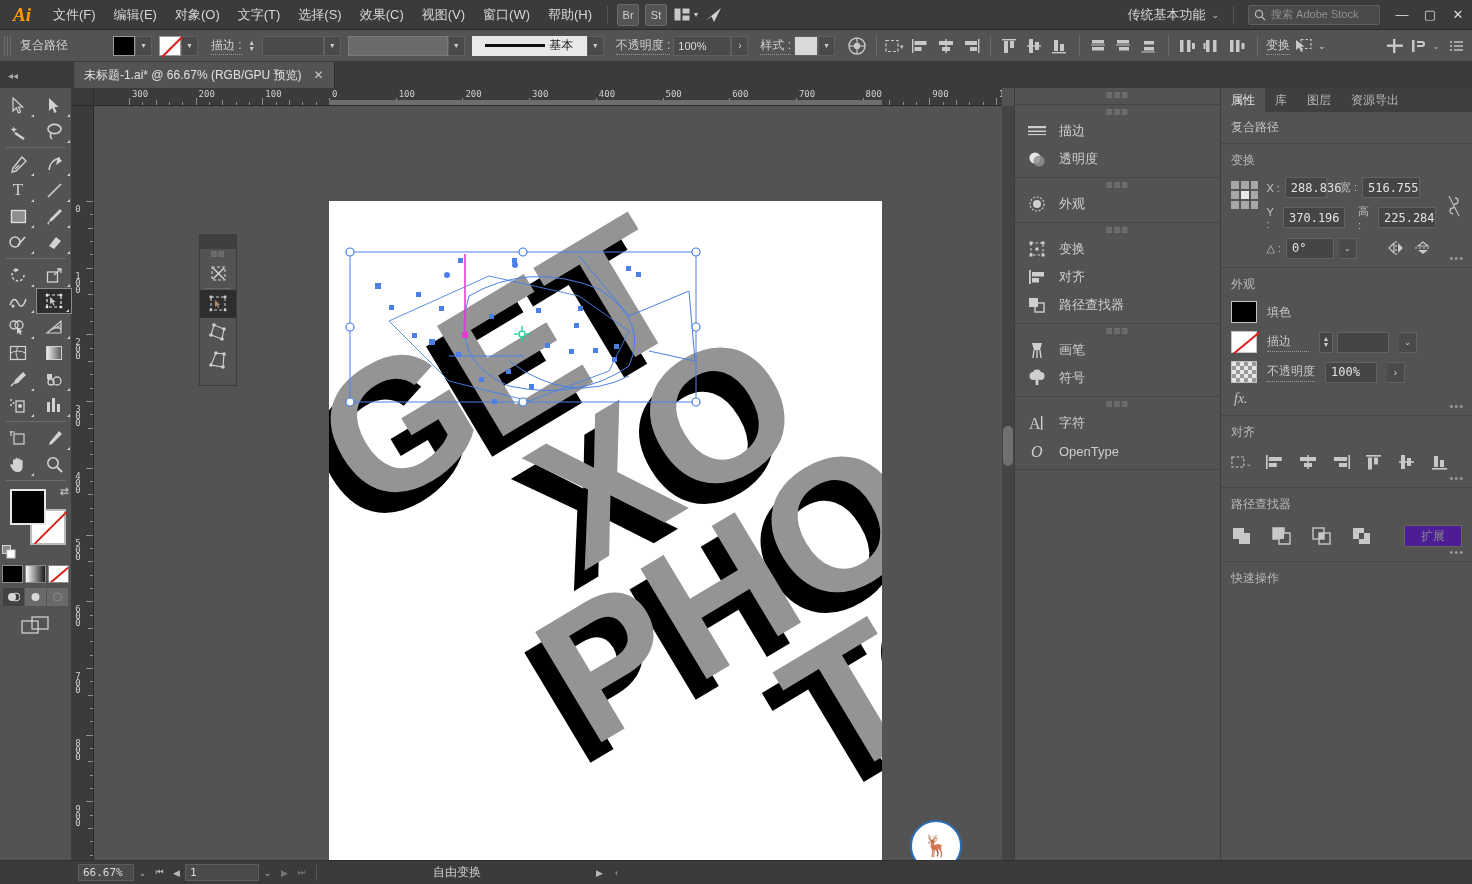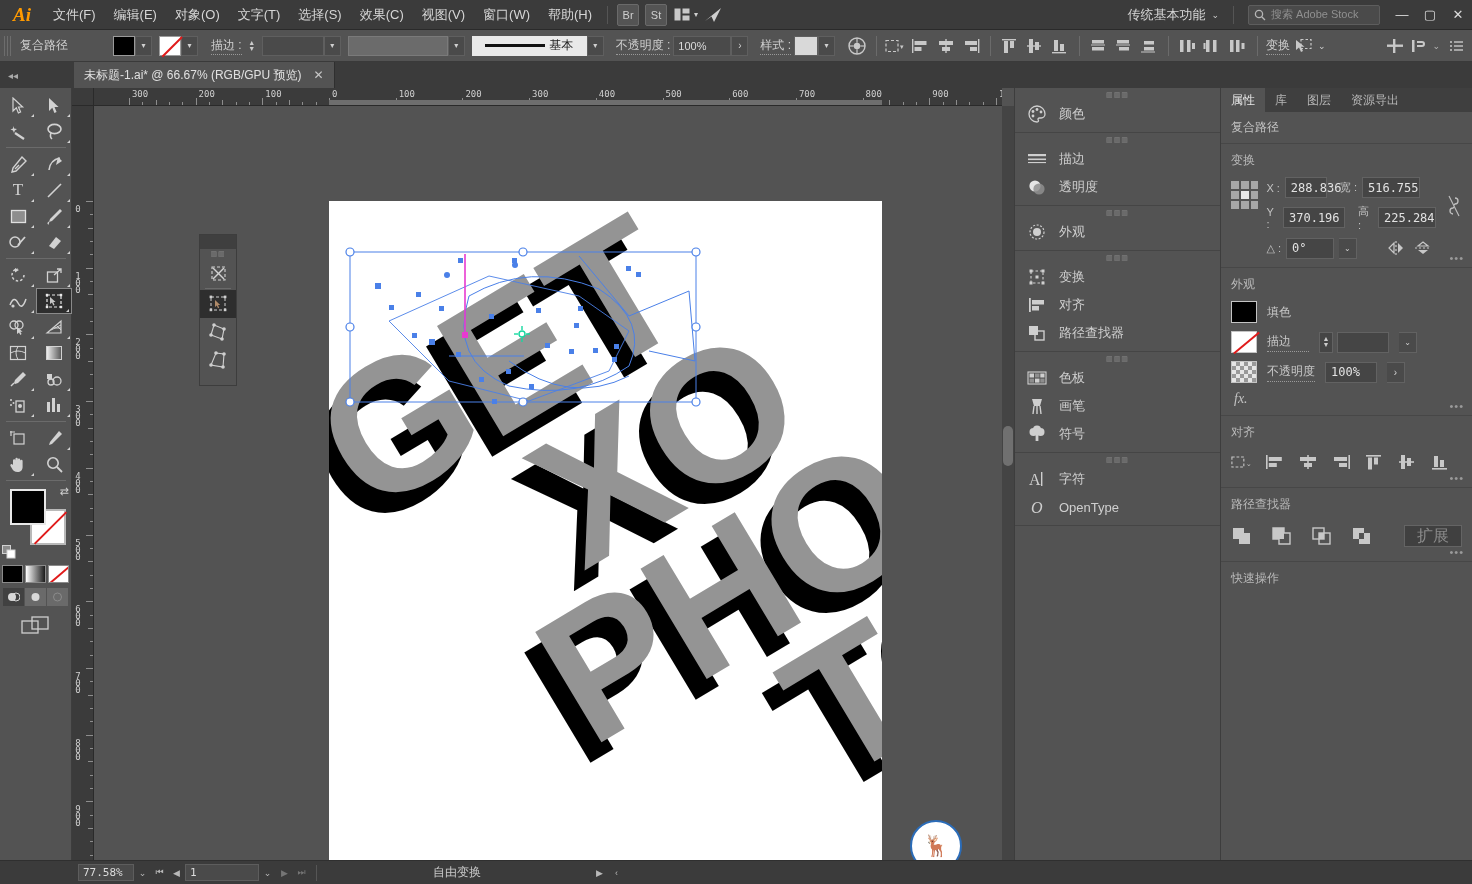--- a/index.html
+++ b/index.html
@@ -217,21 +217,21 @@
   .app-sw.checker { background:
       linear-gradient(45deg,#999 25%,transparent 25%,transparent 75%,#999 75%) 0 0/8px 8px,
       linear-gradient(45deg,#999 25%,transparent 25%,transparent 75%,#999 75%) 4px 4px/8px 8px,
       #e6e6e6; }
   .app-lbl { font-size:12px; color:#c7c7c7; width:60px; }
   .app-lbl.dotted { border-bottom:1px dotted #9b9b9b; width:auto; padding-bottom:1px; }
   .align-row { display:flex; align-items:center; gap:11px; padding:2px 0 6px; }
   .pf-row { display:flex; align-items:center; gap:18px; padding:4px 0 6px; }
   .pf-ico { width:22px; height:22px; display:flex; align-items:center; justify-content:center; }
   .pbtn {
-    background:#404040; border:1px solid #777; color:#e0e0e0; font-size:16px;
+    background:#4c1d95; border:1px solid #777; color:#e0e0e0; font-size:12px;
     height:24px; display:flex; align-items:center; justify-content:center; flex:1;
   }
   .pbtn.disabled { color:#8a8a8a; border-color:#646464; }
   .qa-row { display:flex; gap:10px; }
 
   
   #statusbar {
     position:absolute; left:0; bottom:0; width:1472px; height:24px; background:#3b3b3b;
     display:flex; align-items:center; border-top:1px solid #2f2f2f;
   }
@@ -1021,32 +1021,20 @@
     <div id="corner-box"></div>
 
     <div id="watermark">
       <span class="deer">🦌</span>
     </div>
   </div>
 
   <div id="dock">
       <div class="dock-group">
         <div class="dock-grip">▥▥▥</div>
-        <div class="dock-item">
-          <span class="dock-ico">
-            <svg width="20" height="18" viewBox="0 0 20 18">
-              <path d="M10 1a8 8 0 0 0 0 16c1.6 0 1.8-1.2 1.2-2 -.7-1 .1-2 1.3-2h1.6A4 4 0 0 0 18 9c0-4.4-3.6-8-8-8z" fill="none" stroke="#cfcfcf" stroke-width="1.3"></path>
-              <circle cx="6" cy="6.5" r="1.4" fill="#cfcfcf"></circle>
-              <circle cx="10" cy="4.5" r="1.4" fill="#cfcfcf"></circle>
-              <circle cx="14" cy="7" r="1.4" fill="#cfcfcf"></circle>
-              <circle cx="6" cy="11" r="1.4" fill="#cfcfcf"></circle>
-            </svg>
-          </span>
-          <span>颜色</span>
-        </div>
       </div>
       <div class="dock-group">
         <div class="dock-grip">▥▥▥</div>
         <div class="dock-item">
           <span class="dock-ico">
             <svg width="20" height="16" viewBox="0 0 20 16">
               <rect x="1" y="3" width="18" height="2.2" fill="#cfcfcf"></rect>
               <rect x="1" y="7.5" width="18" height="1.6" fill="#cfcfcf"></rect>
               <rect x="1" y="11" width="18" height="1.1" fill="#cfcfcf"></rect>
             </svg>
@@ -1105,34 +1093,20 @@
             <svg width="20" height="18" viewBox="0 0 20 18">
               <rect x="2" y="2" width="9" height="9" fill="#cfcfcf"></rect>
               <rect x="8" y="7" width="9" height="9" fill="none" stroke="#cfcfcf" stroke-width="1.4"></rect>
             </svg>
           </span>
           <span>路径查找器</span>
         </div>
       </div>
       <div class="dock-group">
         <div class="dock-grip">▥▥▥</div>
-        <div class="dock-item">
-          <span class="dock-ico">
-            <svg width="20" height="16" viewBox="0 0 20 16">
-              <rect x="1" y="2" width="18" height="12" fill="none" stroke="#cfcfcf" stroke-width="1.1"></rect>
-              <rect x="2.5" y="3.5" width="4.5" height="4" fill="#cfcfcf"></rect>
-              <rect x="8" y="3.5" width="4.5" height="4" fill="#8e8e8e"></rect>
-              <rect x="13.3" y="3.5" width="4.2" height="4" fill="#cfcfcf"></rect>
-              <rect x="2.5" y="8.6" width="4.5" height="4" fill="#8e8e8e"></rect>
-              <rect x="8" y="8.6" width="4.5" height="4" fill="#cfcfcf"></rect>
-              <rect x="13.3" y="8.6" width="4.2" height="4" fill="#8e8e8e"></rect>
-            </svg>
-          </span>
-          <span>色板</span>
-        </div>
         <div class="dock-item">
           <span class="dock-ico">
             <svg width="20" height="18" viewBox="0 0 20 18">
               <path d="M5 2 L15 2 L13 9 L7 9 Z" fill="#cfcfcf"></path>
               <path d="M7 9 L6 17 M10 9 L10 17 M13 9 L14 17" stroke="#cfcfcf" stroke-width="1.4"></path>
             </svg>
           </span>
           <span>画笔</span>
         </div>
         <div class="dock-item">
@@ -1352,21 +1326,21 @@
     </div>
 
     <div class="psection" style="border-bottom:none;">
       <div class="ptitle">快速操作</div>
     </div>
   </div>
 </div>
 
 <div id="statusbar">
   <div style="width:78px;"></div>
-  <span class="sb-field" style="width:56px;">77.58%</span>
+  <span class="sb-field" style="width:56px;">66.67%</span>
   <span class="sb-ico">⌄</span>
   <span class="sb-ico">⏮</span>
   <span class="sb-ico">◀</span>
   <span class="sb-field" style="width:74px;">1</span>
   <span class="sb-ico">⌄</span>
   <span class="sb-ico dim">▶</span>
   <span class="sb-ico dim">⏭</span>
   <div class="sb-sep"></div>
   <span id="sb-status" style="margin-left:110px;">自由变换</span>
   <span class="sb-ico" style="margin-left:110px;">▶</span>

